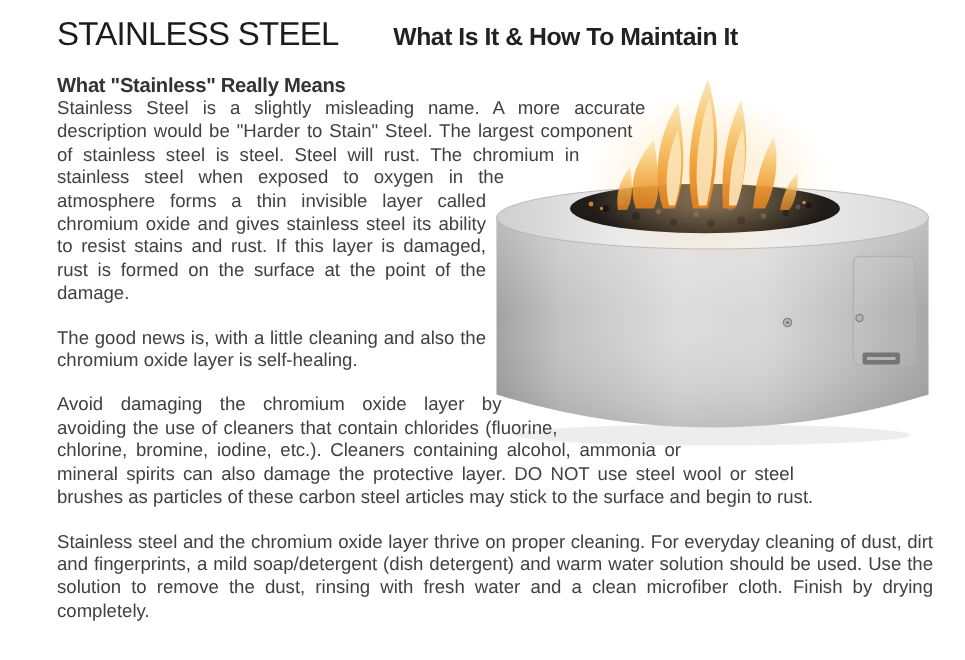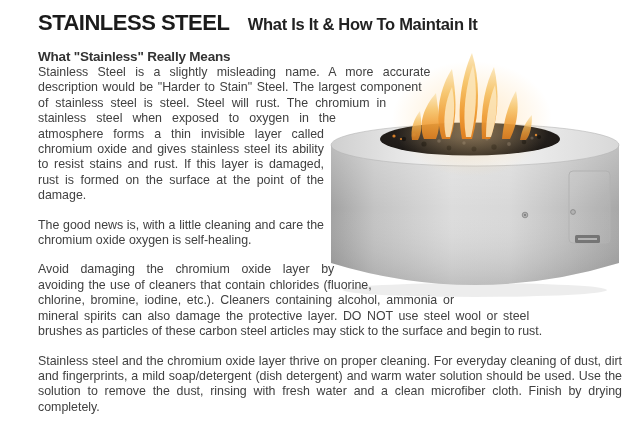--- a/index.html
+++ b/index.html
@@ -11,31 +11,31 @@
   }
   .page {
     box-sizing: border-box;
     width: 643px; height: 440px;
     padding: 10px 21px 0 38px;
     overflow: hidden;
   }
   .titlebar { margin: 0 0 13px 0; white-space: nowrap; }
   .page-title {
     display: inline;
-    font-size: 22px; font-weight: 700;
+    font-size: 22px; font-weight: 400;
     letter-spacing: -0.5px;
     color: #1b1b1b;
     margin: 0;
   }
   .page-subtitle {
     display: inline-block;
     font-size: 16.5px; font-weight: 700;
     letter-spacing: -0.3px;
     color: #222222;
-    margin-left: 14px;
+    margin-left: 32px;
     vertical-align: baseline;
   }
   .content { font-size: 12.4px; line-height: 15.4px; text-align: justify; }
   .content h2 {
     font-size: 13.5px; line-height: 16px;
     font-weight: 700; letter-spacing: -0.2px;
     color: #333333;
     margin: 0; text-align: left;
   }
   .content p { margin: 0 0 14px 0; }
@@ -157,21 +157,21 @@
         <circle cx="201" cy="166" r="0.9" fill="#6f6f6f"></circle>
 
         <rect x="251" y="186" width="25" height="8" rx="1.5" fill="#6a6a6a" opacity="0.85"></rect>
         <rect x="254" y="189" width="19" height="2" fill="#cfcfcf" opacity="0.7"></rect>
       </svg>
     </figure>
 
     <section>
       <h2>What "Stainless" Really Means</h2>
       <p>Stainless Steel is a slightly misleading name. A more accurate description would be "Harder to Stain" Steel. The largest component of stainless steel is steel. Steel will rust. The chromium in stainless steel when exposed to oxygen in the atmosphere forms a thin invisible layer called chromium oxide and gives stainless steel its ability to resist stains and rust. If this layer is damaged, rust is formed on the surface at the point of the damage.</p>
-      <p>The good news is, with a little cleaning and care the chromium oxide oxygen is self-healing.</p>
+      <p>The good news is, with a little cleaning and also the chromium oxide layer is self-healing.</p>
     </section>
 
     <section>
       <p>Avoid damaging the chromium oxide layer by avoiding the use of cleaners that contain chlorides (fluorine, chlorine, bromine, iodine, etc.). Cleaners containing alcohol, ammonia or mineral spirits can also damage the protective layer. DO NOT use steel wool or steel brushes as particles of these carbon steel articles may stick to the surface and begin to rust.</p>
     </section>
 
     <section>
       <p>Stainless steel and the chromium oxide layer thrive on proper cleaning. For everyday cleaning of dust, dirt and fingerprints, a mild soap/detergent (dish detergent) and warm water solution should be used. Use the solution to remove the dust, rinsing with fresh water and a clean microfiber cloth. Finish by drying completely.</p>
 
     </section>

